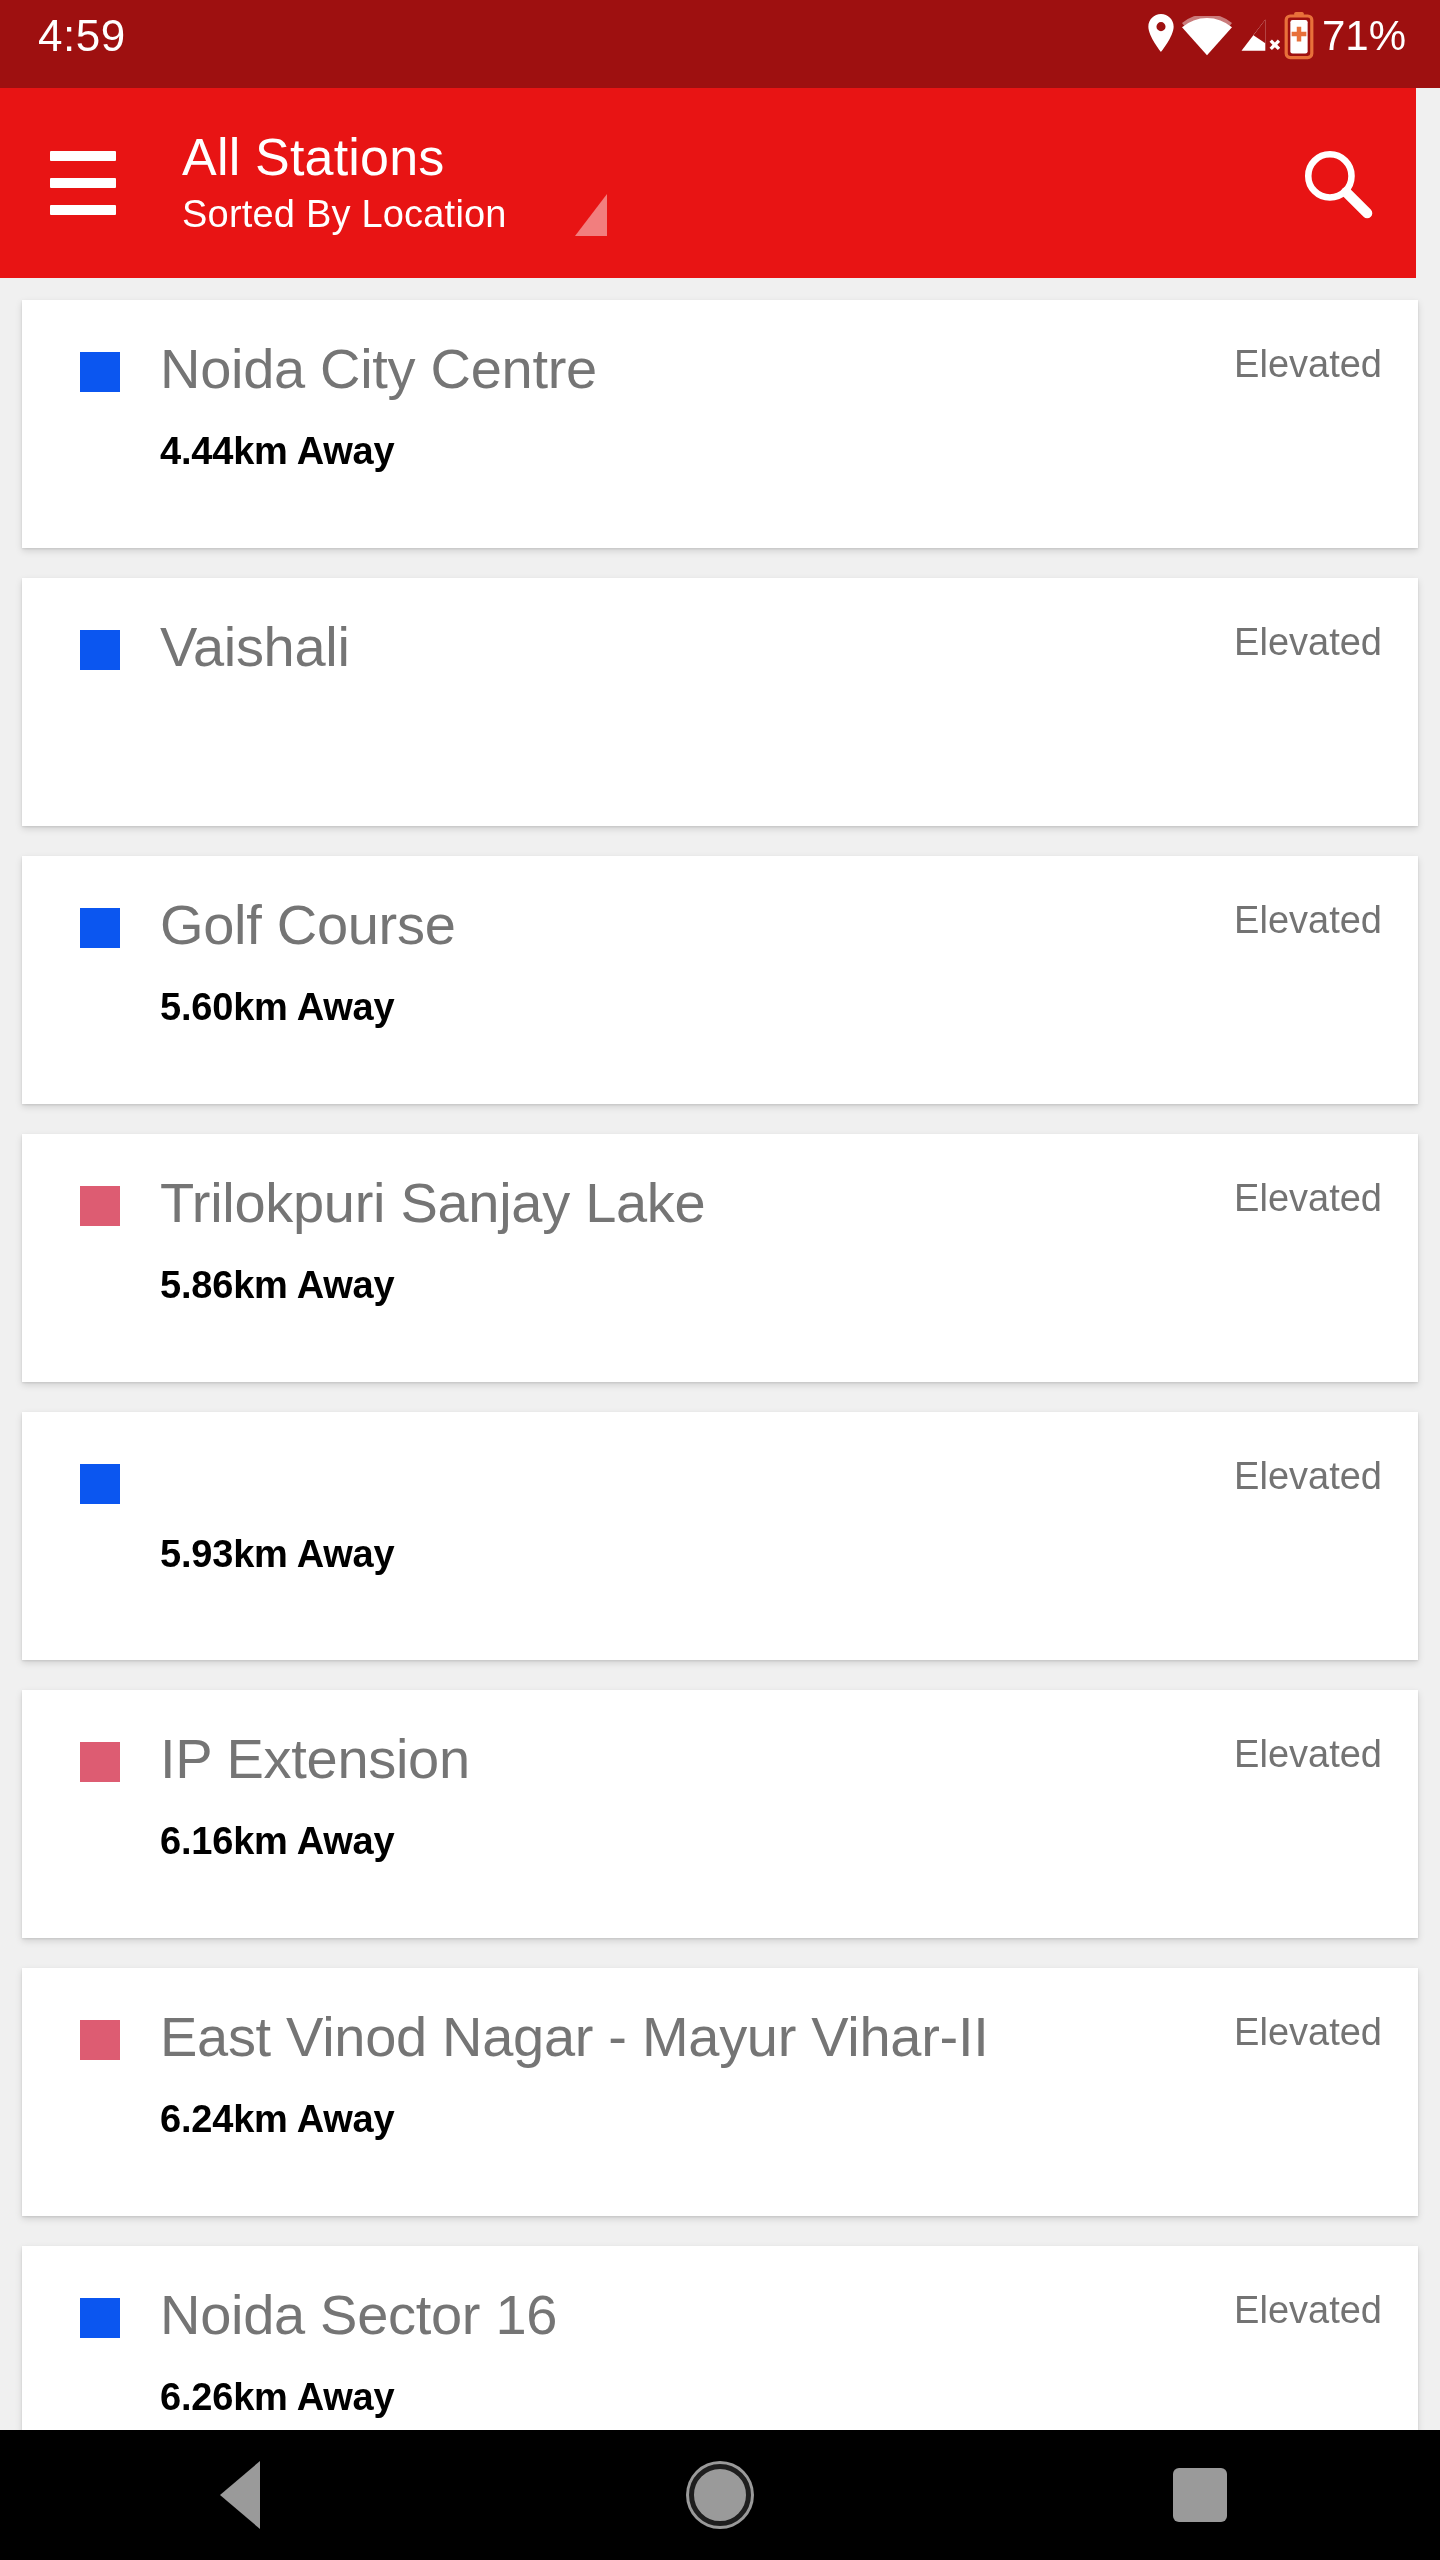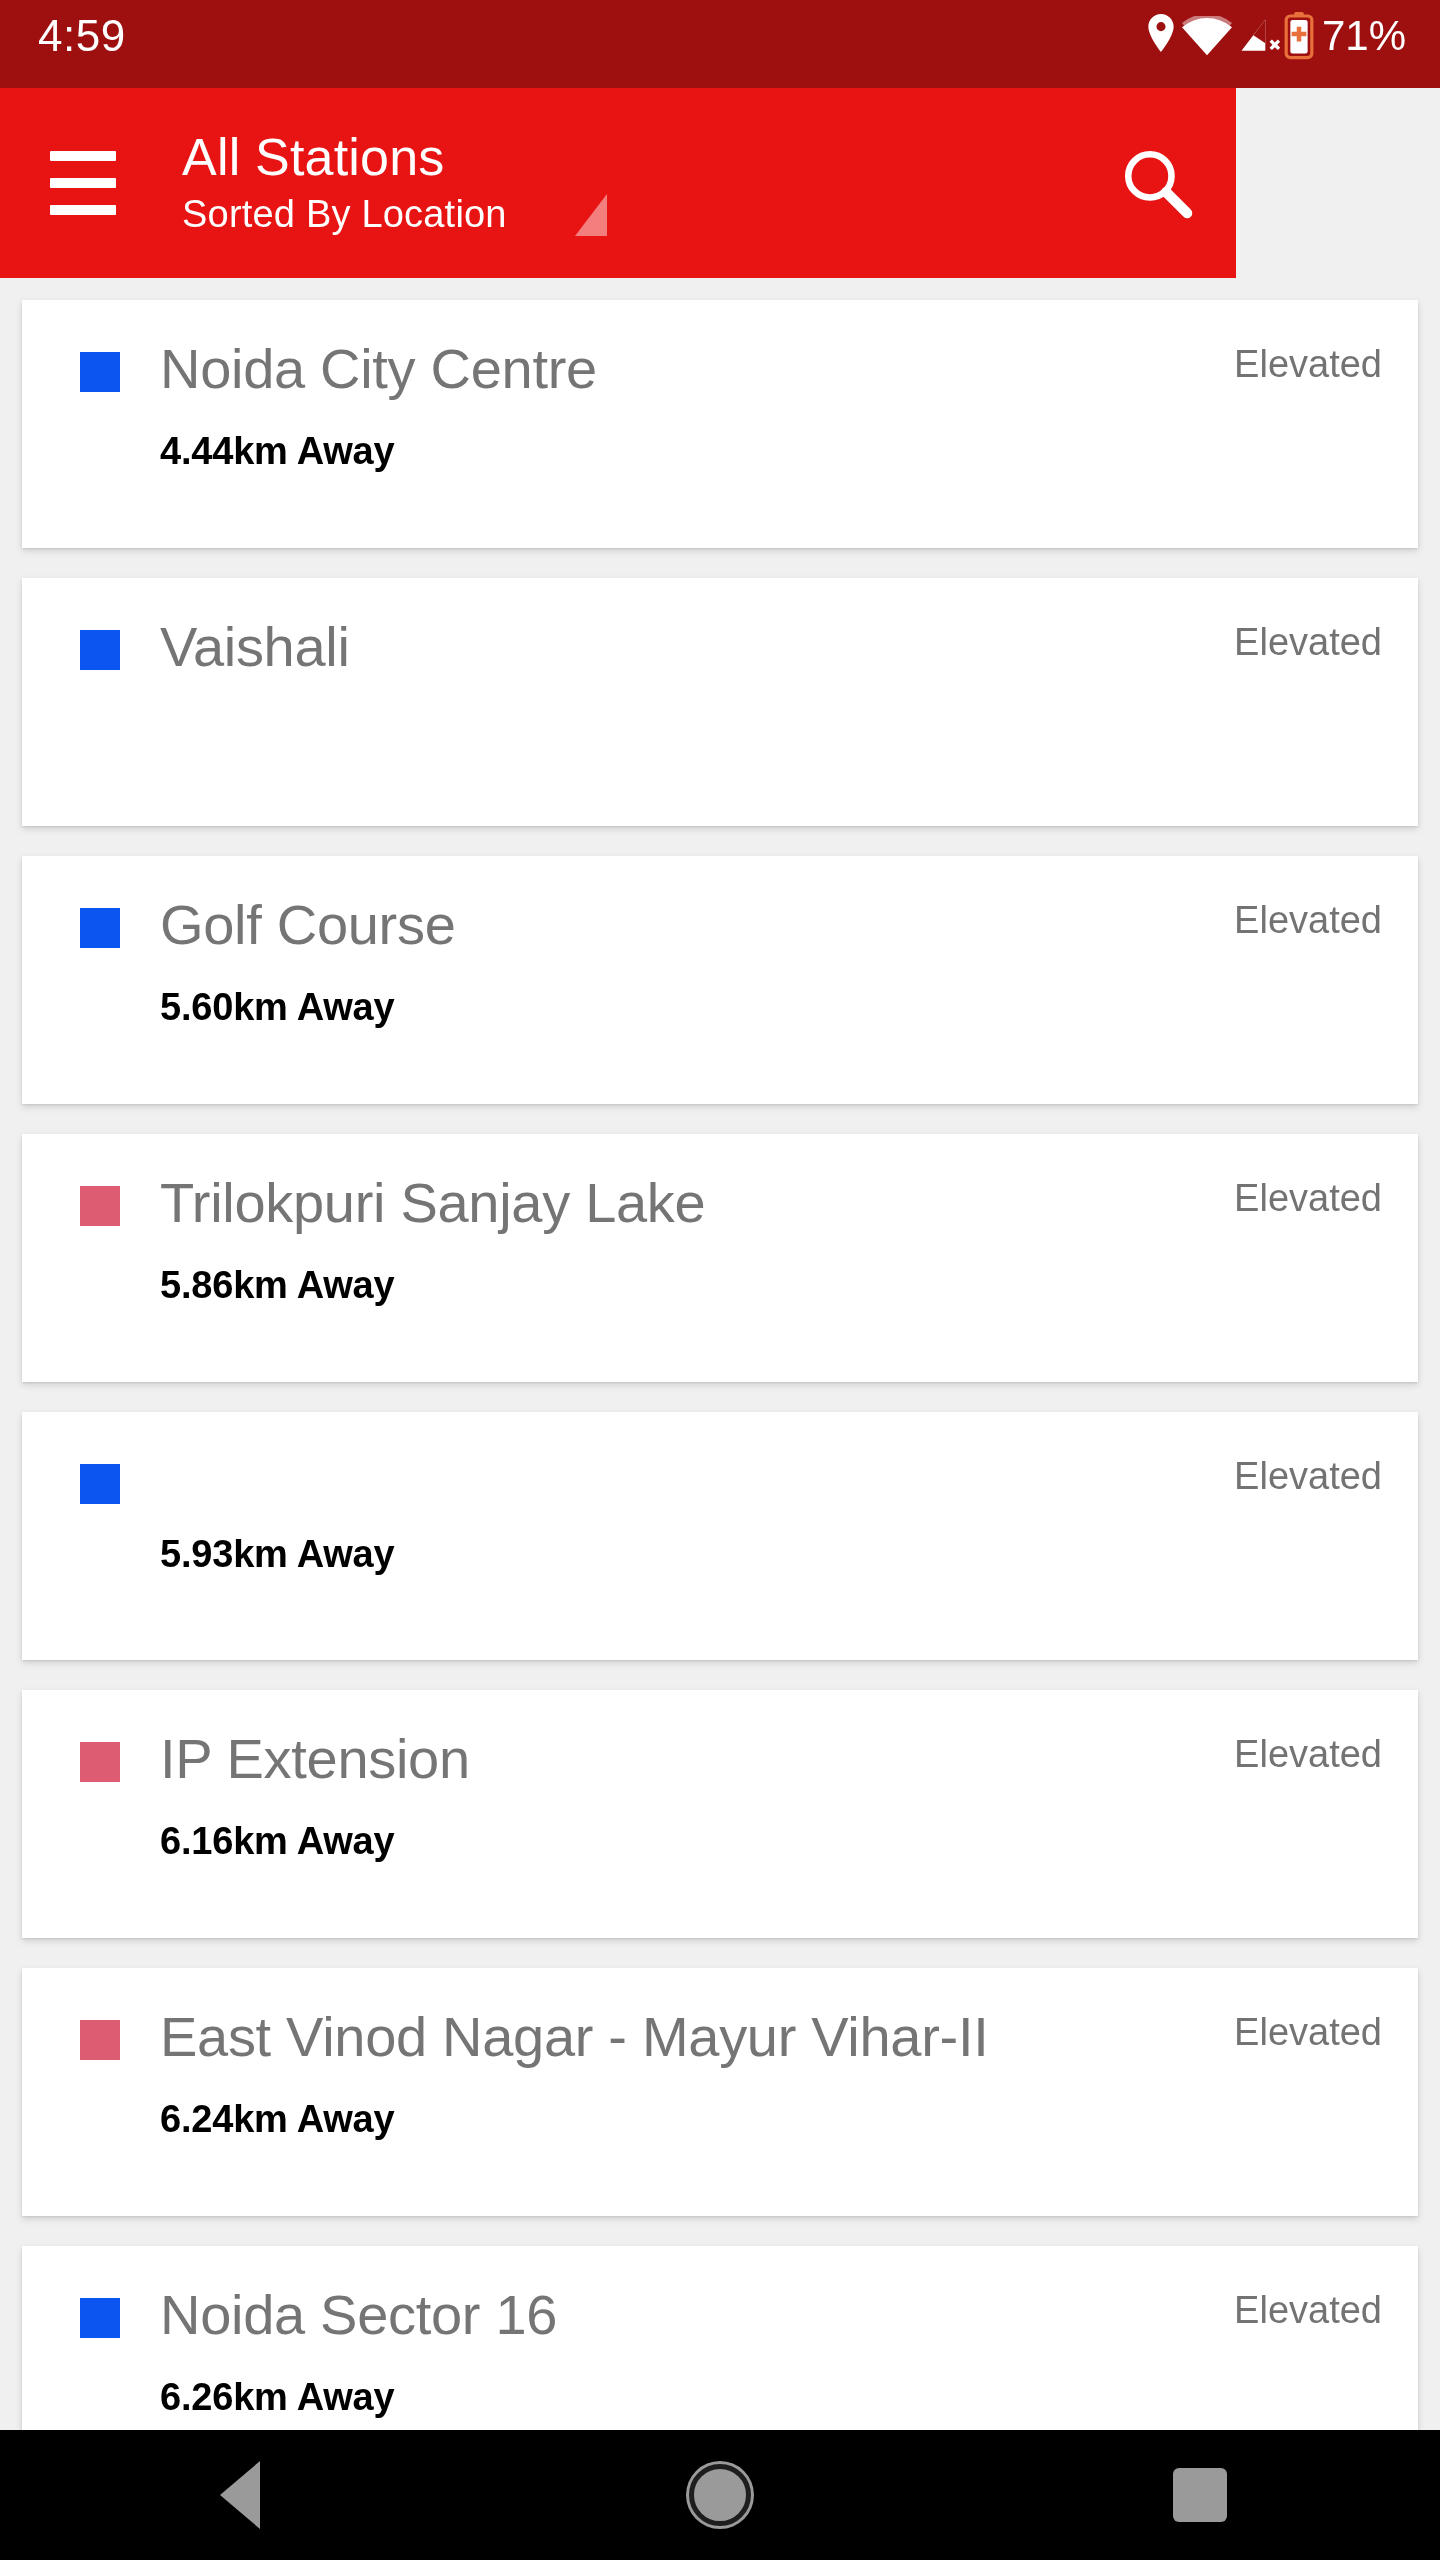--- a/index.html
+++ b/index.html
@@ -17,21 +17,21 @@
     background:#9E1010; display:flex; align-items:center;
     padding:0 34px 16px 38px; color:#fff;
   }
   #status-clock { font-size:44px; font-weight:400; letter-spacing:.5px; line-height:1; }
   #status-icons { margin-left:auto; display:flex; align-items:center; gap:4px; }
   .sicon { display:block; }
   #battery-pct { font-size:42px; font-weight:400; margin-left:4px; line-height:1; }
 
   
   #app-bar {
-    position:absolute; top:88px; left:0; width:1236px; height:190px;
+    position:absolute; top:88px; left:0; width:1416px; height:190px;
     background:#E81414; display:flex; align-items:center; padding:0 24px 0 50px;
   }
   #menu-button { width:92px; height:92px; display:flex; flex-direction:column;
     justify-content:center; gap:17px; flex:0 0 auto; cursor:pointer; }
   #menu-button span { display:block; width:66px; height:10px; background:#fff; border-radius:1px; }
   #titles { margin-left:40px; display:flex; flex-direction:column; justify-content:center; }
   #app-title { color:#fff; font-size:52px; font-weight:400; line-height:1.12; letter-spacing:.2px; }
   #subtitle-row { display:flex; align-items:center; margin-top:6px; }
   #app-subtitle { color:#fff; font-size:38px; font-weight:400; line-height:1.2; letter-spacing:.2px; }
   #sort-indicator {

